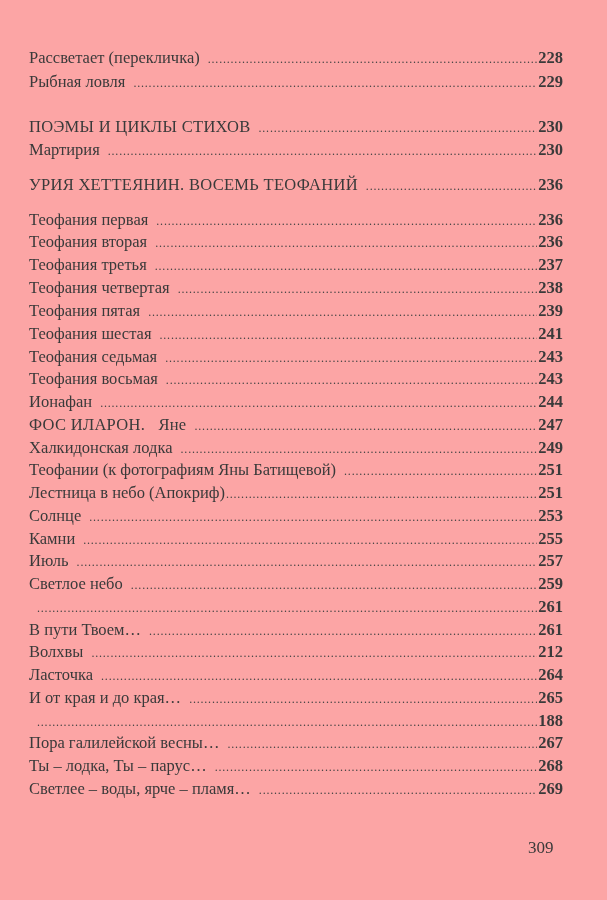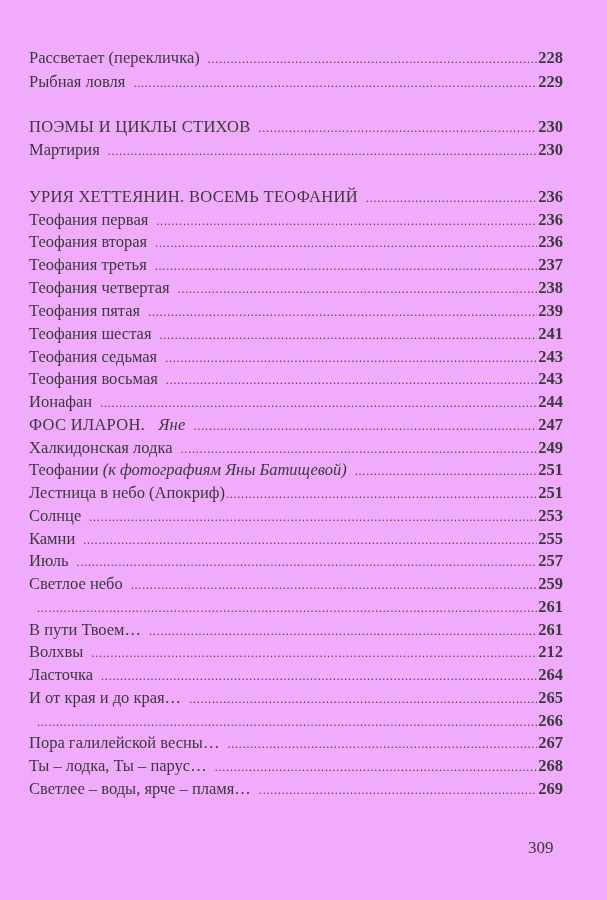--- a/index.html
+++ b/index.html
@@ -1,31 +1,31 @@
 <!DOCTYPE html>
 <html><head>
 <meta charset="utf-8">
 <style>
   html, body { margin: 0; padding: 0; background: #ffffff; }
   body { width: 607px; height: 900px; position: relative; overflow: hidden; }
   .page {
     position: absolute; left: 0; top: 0; width: 607px; height: 900px;
-    background: #f0abfc;
+    background: #fca5a5;
     font-family: "Liberation Serif", "DejaVu Serif", serif;
     color: #3a3a3a;
   }
   .toc { position: absolute; left: 29px; top: 0; width: 534px; }
   .row {
     position: absolute; left: 0; width: 534px; height: 22px;
     display: flex; align-items: baseline;
     font-size: 16.5px; line-height: 22px;
     white-space: nowrap;
   }
   .row .title { flex: 0 0 auto; }
-  .row .title .it { font-style: italic; }
+  .row .title .it { }
   .row .title.caps { letter-spacing: 0.3px; text-align: right; }
   .row .leader {
     flex: 1 1 auto; overflow: hidden; margin: 0 1px 0 8px;
     font-size: 12px; letter-spacing: 0.8px; color: #444;
   }
   .row .leader.tight { margin-left: 1px; }
   .row .leader::before {
     content: "................................................................................................................................................................................";
   }
   .row .page-no { flex: 0 0 auto; text-align: right; font-weight: bold; }
@@ -55,21 +55,21 @@
       <span class="title caps">ПОЭМЫ И ЦИКЛЫ СТИХОВ</span>
       <span class="leader"></span>
       <span class="page-no">230</span>
     </div>
     <div class="row" style="top:139px">
       <span class="title">Мартирия</span>
       <span class="leader"></span>
       <span class="page-no">230</span>
     </div>
 
-    <div class="row" style="top:186px">
+    <div class="row" style="top:174px">
       <span class="title caps">УРИЯ ХЕТТЕЯНИН. ВОСЕМЬ ТЕОФАНИЙ</span>
       <span class="leader"></span>
       <span class="page-no">236</span>
     </div>
     <div class="row" style="top:209px">
       <span class="title">Теофания первая</span>
       <span class="leader"></span>
       <span class="page-no">236</span>
     </div>
     <div class="row" style="top:231px">
@@ -171,21 +171,21 @@
       <span class="leader"></span>
       <span class="page-no">264</span>
     </div>
     <div class="row" style="top:687px">
       <span class="title">И от края и до края…</span>
       <span class="leader"></span>
       <span class="page-no">265</span>
     </div>
     <div class="row" style="top:710px">
       <span class="leader"></span>
-      <span class="page-no">266</span>
+      <span class="page-no">188</span>
     </div>
     <div class="row" style="top:732px">
       <span class="title">Пора галилейской весны…</span>
       <span class="leader"></span>
       <span class="page-no">267</span>
     </div>
     <div class="row" style="top:755px">
       <span class="title">Ты – лодка, Ты – парус…</span>
       <span class="leader"></span>
       <span class="page-no">268</span>

